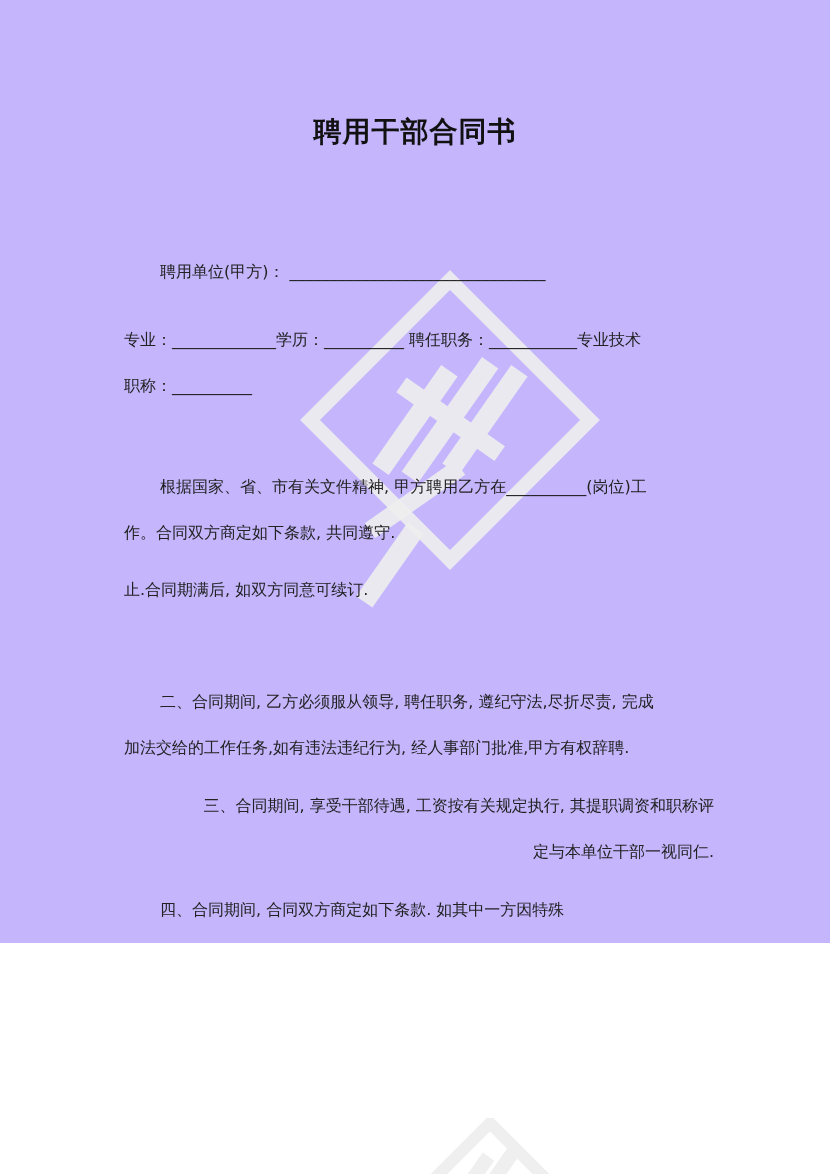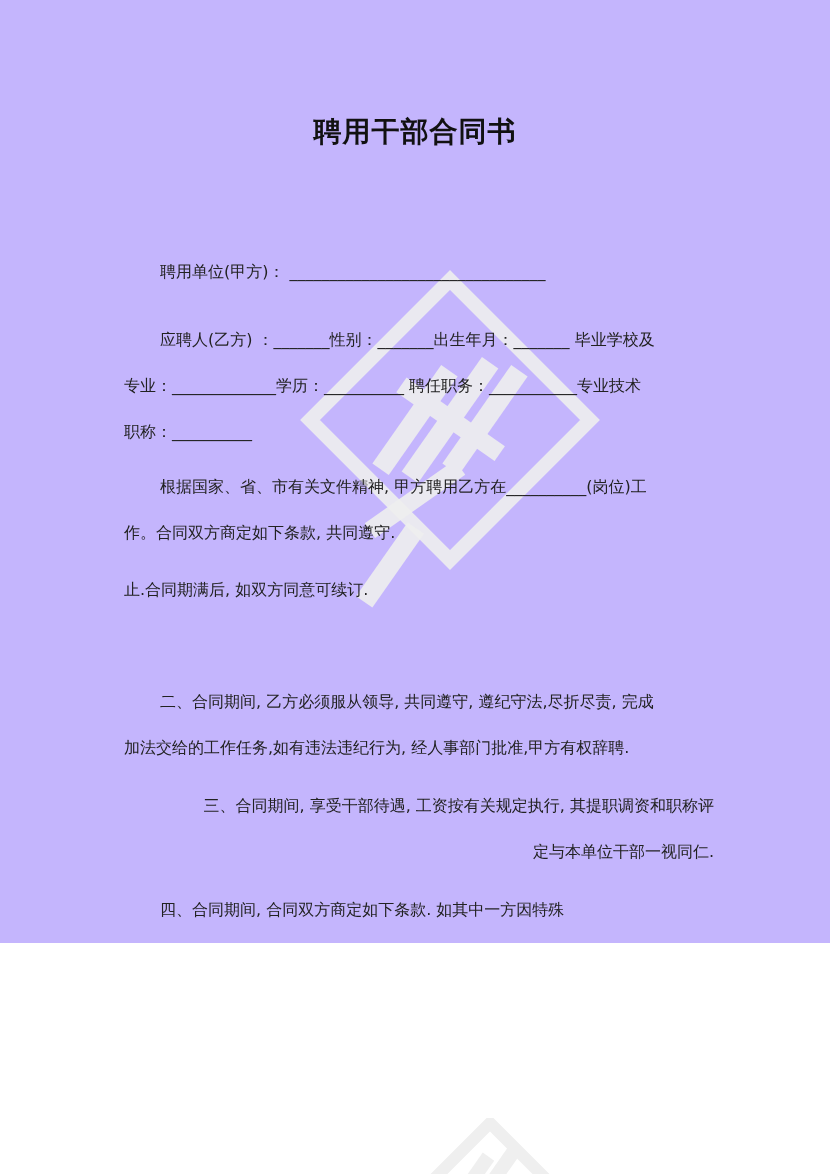--- a/index.html
+++ b/index.html
@@ -100,36 +100,35 @@
   <div class="body-text">
 
     <div class="p-employer">
       <span class="line indent">
         <span>聘用单位(甲方)：</span>
         <span class="blank">________________________________</span>
       </span>
     </div>
 
     <div class="p-applicant">
-      <span class="line indent">应聘人(乙方) ：_______性别：_______出生年月：_______ 毕业学校及</span>
       <span class="line">专业：_____________学历：__________ 聘任职务：___________专业技术</span>
       <span class="line">职称：__________</span>
     </div>
 
     <div class="p-intro">
       <span class="line indent">根据国家、省、市有关文件精神, 甲方聘用乙方在__________(岗位)工</span>
       <span class="line">作。合同双方商定如下条款, 共同遵守.</span>
     </div>
 
     <div class="p-clause1">
       <span class="line">止.合同期满后, 如双方同意可续订.</span>
     </div>
 
     <div class="p-clause2">
-      <span class="line indent">二、合同期间, 乙方必须服从领导, 共同遵守, 遵纪守法,尽折尽责, 完成</span>
+      <span class="line indent">二、合同期间, 乙方必须服从领导, 聘任职务, 遵纪守法,尽折尽责, 完成</span>
       <span class="line">加法交给的工作任务,如有违法违纪行为, 经人事部门批准,甲方有权辞聘.</span>
     </div>
 
     <div class="p-clause3">
       <span class="line indent">三、合同期间, 享受干部待遇, 工资按有关规定执行, 其提职调资和职称评</span>
       <span class="line">定与本单位干部一视同仁.</span>
     </div>
 
     <div class="p-clause4">
       <span class="line indent">四、合同期间, 合同双方商定如下条款. 如其中一方因特殊</span>

